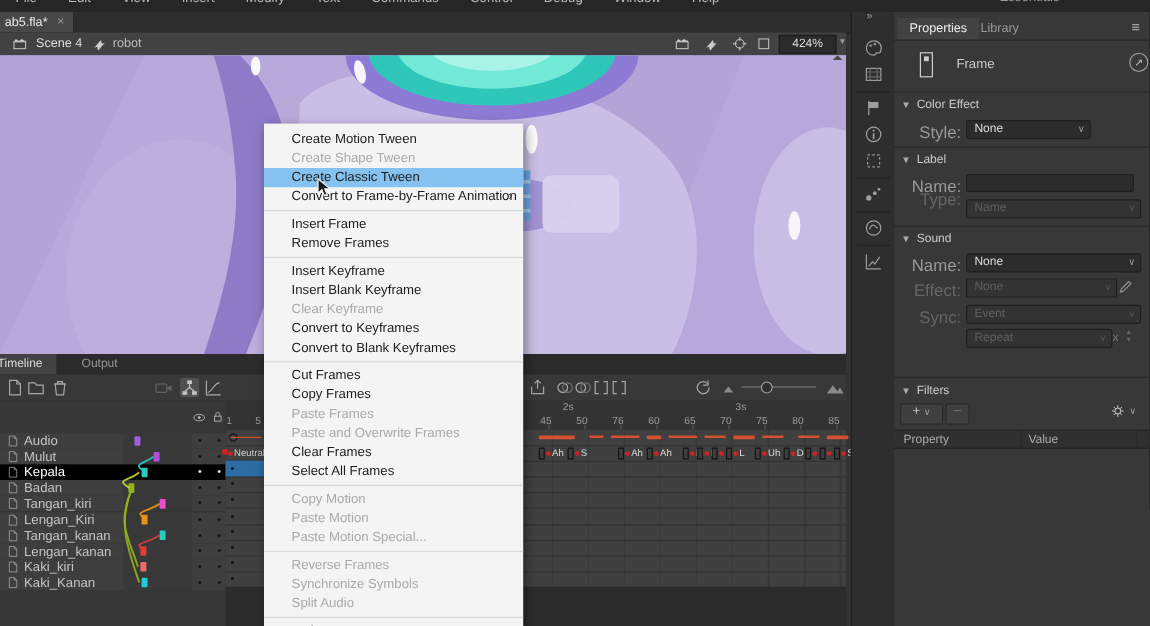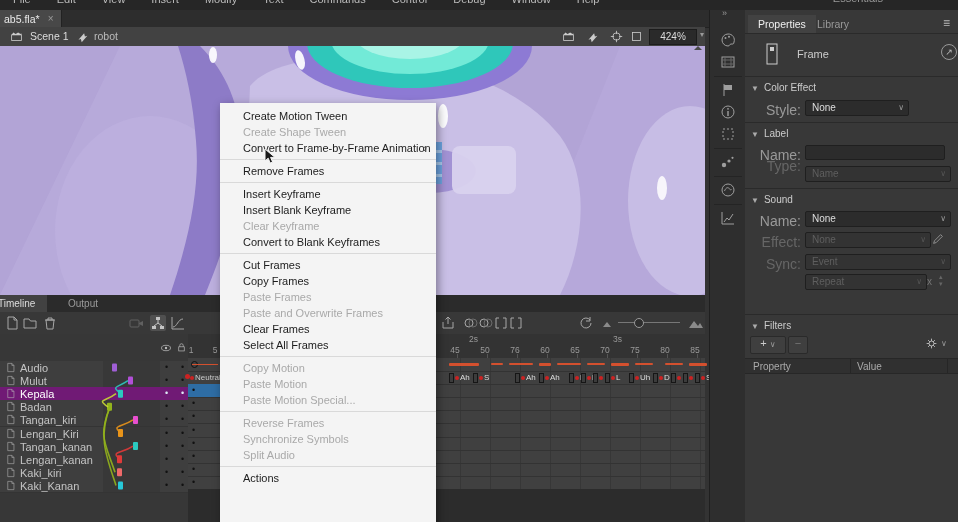--- a/index.html
+++ b/index.html
@@ -29,21 +29,21 @@
   #timeline{left:0;top:295px;width:705px;height:227px;background:#333;}
   #tl-tabs{position:absolute;left:0;top:0;width:705px;height:17px;background:#2b2b2b;border-bottom:1px solid #222;}
   .tl-tab{position:absolute;top:0;height:17px;line-height:17px;font-size:10px;padding:0 12px;color:#999;}
   .tl-tab.active{background:#424242;color:#ddd;}
   #tl-toolbar{position:absolute;left:0;top:17px;width:705px;height:22px;background:#383838;border-bottom:1px solid #262626;}
   .tbtn{position:absolute;top:3px;width:16px;height:16px;opacity:.85;}
   .tbtn.active{background:#555;border-radius:2px;}
   #tl-left{position:absolute;left:0;top:39px;width:188px;height:188px;background:#373737;}
   #lay-header{position:absolute;left:0;top:0;width:188px;height:27px;}
   .layer-row{position:absolute;left:0;width:188px;height:13px;background:#3e3e3e;border-bottom:1px solid #343434;}
-  .layer-row.sel{background:#701a75;}
+  .layer-row.sel{background:#000000;}
   .layer-row .nm{position:absolute;left:20px;top:1px;font-size:11px;color:#c4c4c4;white-space:nowrap;}
   .layer-row.sel .nm{color:#fff;}
   .layer-row .lic{position:absolute;left:5px;top:1px;opacity:.8;}
   .layer-row .strip{position:absolute;left:103px;top:0;width:57px;height:13px;background:#383838;}
   .dot{position:absolute;top:0;font-size:9px;color:#111;line-height:13px;}
   .layer-row.sel .dot{color:#dce9f5;}
   #ruler{position:absolute;left:188px;top:39px;width:517px;height:24px;background:#333;border-bottom:1px solid #262626;}
   .rnum{position:absolute;top:11px;width:20px;text-align:center;font-size:8.5px;color:#9a9a9a;}
   .rsec{position:absolute;top:0px;font-size:8.5px;color:#9a9a9a;}
   .rtick{position:absolute;bottom:0;width:1px;height:4px;background:#555;}
@@ -232,21 +232,21 @@
     <div id="doc-tab">
       <span>ab5.fla*</span>
       <span class="close">×</span>
     </div>
   </div>
 
   <div class="abs" id="editbar">
     <svg class="ic abs" style="left:10px;top:3px" width="13" height="13">
         <use href="#i-clapper"></use>
       </svg>
-    <span class="crumb" style="left:30px">Scene 1</span>
+    <span class="crumb" style="left:30px">Scene 4</span>
     <svg class="ic abs" style="left:76px;top:3px" width="13" height="13">
         <use href="#i-symbolarrow"></use>
       </svg>
     <span class="crumb dim" style="left:94px">robot</span>
     <svg class="ic abs" style="left:562px;top:3px" width="13" height="13">
         <use href="#i-clapper"></use>
       </svg>
     <svg class="ic abs" style="left:586px;top:3px" width="13" height="13">
         <use href="#i-symbolarrow"></use>
       </svg>
@@ -597,27 +597,30 @@
           <span style="position: absolute; left: 4px; top: 1px; color: rgb(17, 17, 17); font-size: 9px; line-height: 11px;">•</span>
         </div>
       </div>
     <div id="below-tracks"></div>
 
   </div>
 
   <div class="abs" id="ctxmenu">
       <div class="cm-item">Create Motion Tween</div>
       <div class="cm-item disabled">Create Shape Tween</div>
+      <div class="cm-item hl">Create Classic Tween</div>
       <div class="cm-item">Convert to Frame-by-Frame Animation<span class="sub">›</span></div>
       <div class="cm-sep"></div>
+      <div class="cm-item">Insert Frame</div>
       <div class="cm-item">Remove Frames</div>
       <div class="cm-sep"></div>
       <div class="cm-item">Insert Keyframe</div>
       <div class="cm-item">Insert Blank Keyframe</div>
       <div class="cm-item disabled">Clear Keyframe</div>
+      <div class="cm-item">Convert to Keyframes</div>
       <div class="cm-item">Convert to Blank Keyframes</div>
       <div class="cm-sep"></div>
       <div class="cm-item">Cut Frames</div>
       <div class="cm-item">Copy Frames</div>
       <div class="cm-item disabled">Paste Frames</div>
       <div class="cm-item disabled">Paste and Overwrite Frames</div>
       <div class="cm-item">Clear Frames</div>
       <div class="cm-item">Select All Frames</div>
       <div class="cm-sep"></div>
       <div class="cm-item disabled">Copy Motion</div>

